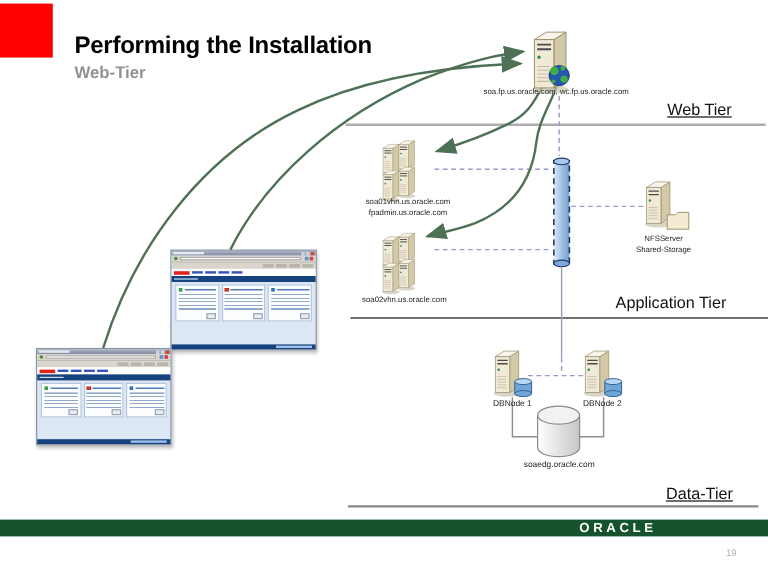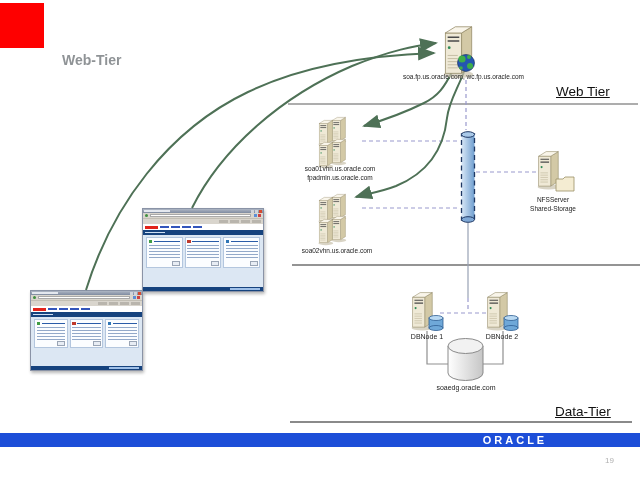--- a/index.html
+++ b/index.html
@@ -6,21 +6,21 @@
   .slide{position:relative;width:640px;height:480px;background:#fff;overflow:hidden;
          font-family:"Liberation Sans",sans-serif;}
   .abs{position:absolute;}
 
   
   .red-square{left:0;top:3px;width:44px;height:45px;background:#fe0000;}
   .title{left:62px;top:27px;font-size:20px;font-weight:700;color:#000;letter-spacing:-.2px;}
   .subtitle{left:62px;top:52px;font-size:14px;font-weight:700;color:#8f9396;}
 
   
-  .footer-bar{left:0;top:433px;width:640px;height:14px;background:#1d4ed8;}
+  .footer-bar{left:0;top:433px;width:640px;height:14px;background:#14532d;}
   .oracle-logo{position:absolute;left:390px;top:0;width:250px;height:14px;line-height:14px;
     text-align:center;color:#fff;font-size:11px;font-weight:700;letter-spacing:3px;}
   .page-num{left:605px;top:456px;font-size:8px;color:#b0b0b0;}
 
   
   .tier-lbl{font-size:13.5px;color:#111;}
   .nlbl{font-size:6.5px;color:#222;text-align:center;line-height:1.4;}
   .nlbl7{font-size:7px;color:#222;text-align:center;line-height:1.4;}
 
   svg.overlay{position:absolute;left:0;top:0;pointer-events:none;}
@@ -287,37 +287,39 @@
       </g>
     </g>
 
     <g>
       <path d="M448,346 v27 a17.5,7.5 0 0 0 35,0 v-27" fill="url(#cylg)" stroke="#8a8a8a" stroke-width="1"></path>
       <ellipse cx="465.5" cy="346" rx="17.5" ry="7.5" fill="#f2f2f2" stroke="#8a8a8a" stroke-width="1"></ellipse>
     </g>
   </svg>
 
   <div class="abs tier-lbl" style="left:556px;top:84px;text-decoration:underline;">Web Tier</div>
+  <div class="abs tier-lbl" style="left:513px;top:245px;">Application Tier</div>
   <div class="abs tier-lbl" style="left:555px;top:404px;text-decoration:underline;">Data-Tier</div>
 
   <div class="abs nlbl" style="left:386px;top:72px;width:155px;">soa.fp.us.oracle.com, wc.fp.us.oracle.com</div>
   <div class="abs nlbl" style="left:295px;top:164px;width:90px;">
     <div>soa01vhn.us.oracle.com</div>
     <div>fpadmin.us.oracle.com</div>
   </div>
   <div class="abs nlbl" style="left:292px;top:246px;width:90px;">soa02vhn.us.oracle.com</div>
   <div class="abs nlbl" style="left:520px;top:195px;width:66px;">
     <div>NFSServer</div>
     <div>Shared-Storage</div>
   </div>
   <div class="abs nlbl7" style="left:402px;top:332px;width:50px;">DBNode 1</div>
   <div class="abs nlbl7" style="left:477px;top:332px;width:50px;">DBNode 2</div>
   <div class="abs nlbl7" style="left:425px;top:383px;width:82px;">soaedg.oracle.com</div>
 
   <div class="abs red-square"></div>
+  <div class="abs title">Performing the Installation</div>
   <div class="abs subtitle">Web-Tier</div>
 
   <div class="abs footer-bar">
     <div class="oracle-logo">ORACLE</div>
   </div>
   <div class="abs page-num">19</div>
 
 </div>
 
 </body></html>

